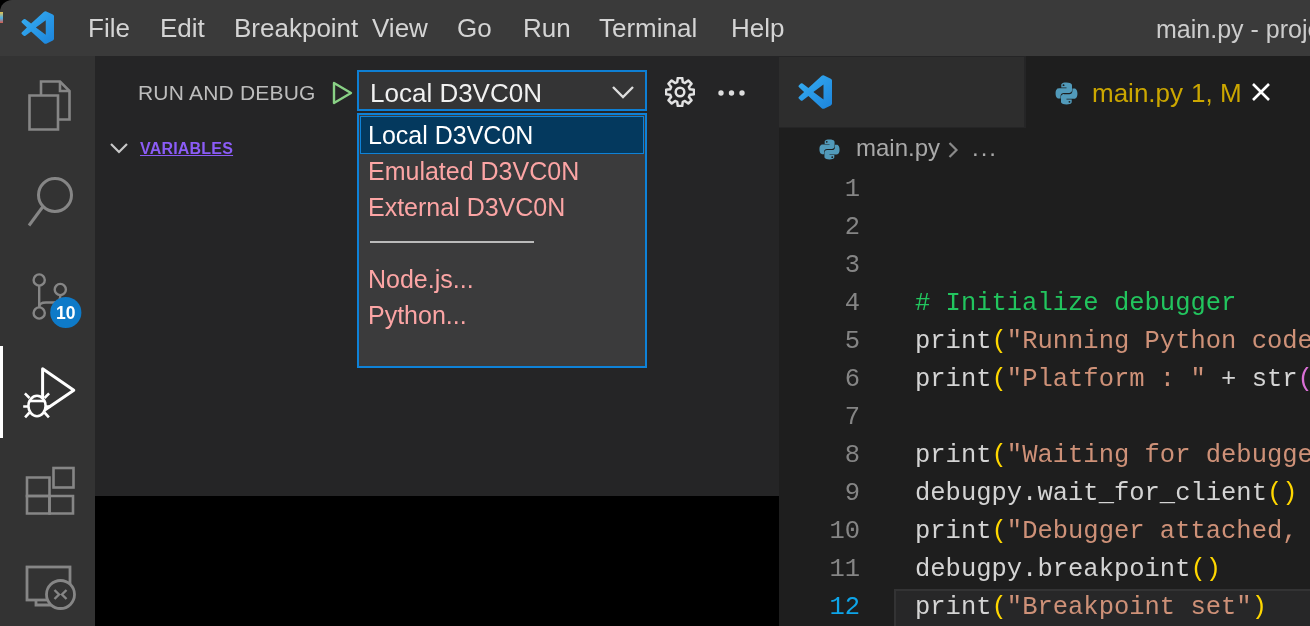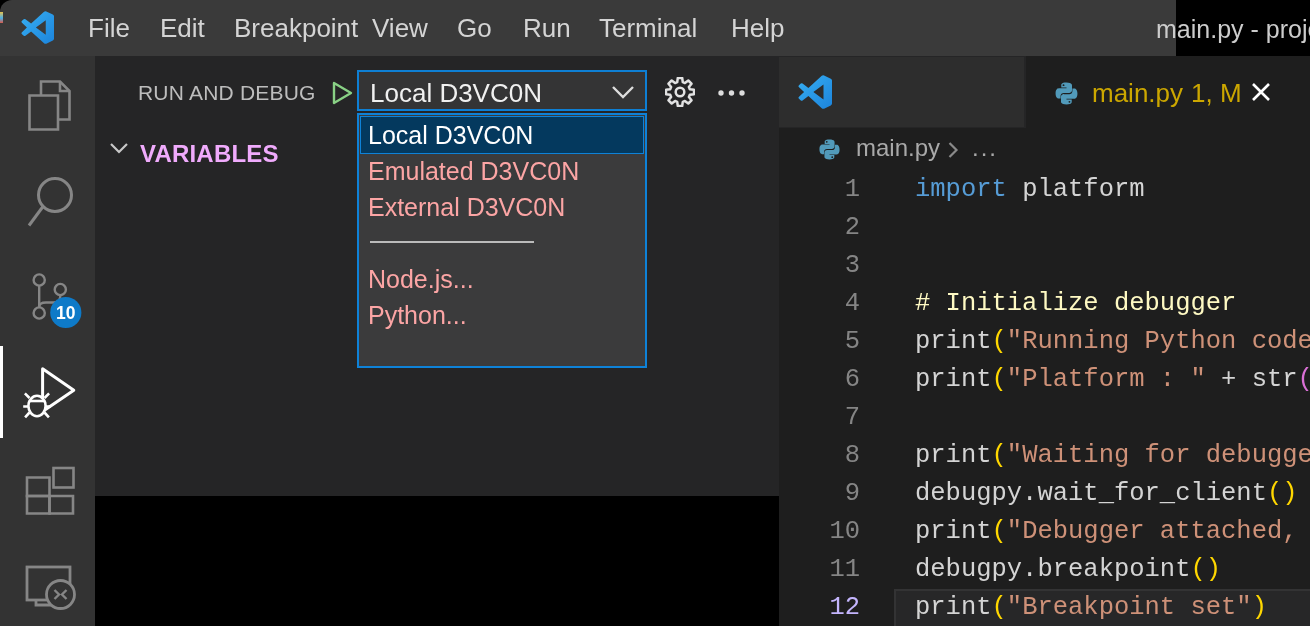--- a/index.html
+++ b/index.html
@@ -1,32 +1,32 @@
 <!DOCTYPE html>
 <html><head>
 <meta charset="utf-8">
 <style>
   * { margin:0; padding:0; box-sizing:border-box; }
   html,body { width:1310px; height:626px; overflow:hidden; background:#000; }
   body { font-family:"Liberation Sans", sans-serif; position:relative; }
   .abs { position:absolute; }
 
   
-  #titlebar { left:0; top:0; width:1176px; height:56px; background:#3a3a3a; border-top-left-radius:12px; }
+  #titlebar { left:0; top:0; width:1310px; height:56px; background:#3a3a3a; border-top-left-radius:12px; }
   .menu { position:absolute; top:0; height:56px; line-height:56px; color:#d4d4d4; font-size:26px; }
   #wintitle { position:absolute; left:1156px; top:0; height:56px; line-height:58px; color:#cccccc; font-size:25px; white-space:nowrap; }
   #sliver { left:0; top:12px; width:3px; height:11px; background:linear-gradient(180deg,#e8c14a,#4ab0e8 55%,#d85a4a); }
 
   
   #activitybar { left:0; top:56px; width:95px; height:570px; background:#333333; }
 
   
   #sidebar { left:95px; top:56px; width:684px; height:440px; background:#252526; }
   #randd { position:absolute; left:43px; top:25px; color:#bdbdbd; font-size:21px; letter-spacing:0.2px; }
-  #vars-label { position:absolute; left:45px; top:84px; color:#f0abfc; font-size:24px; font-weight:bold; letter-spacing:0.2px; }
+  #vars-label { position:absolute; left:45px; top:84px; color:#8b5cf6; font-size:16px; font-weight:bold; letter-spacing:0.2px;text-decoration:underline; }
 
   
   #ddselect { position:absolute; left:262px; top:14px; width:290px; height:41px; background:#343435; border:2px solid #0e7fd4; color:#f0f0f0; font-size:26px; line-height:43px; padding-left:11px; }
   
   #ddlist { position:absolute; left:262px; top:57px; width:290px; height:255px; background:#3b3b3c; border:2px solid #0e82d8; z-index:5; }
   .dditem { position:absolute; left:2px; width:282px; height:36px; line-height:36px; color:#fca5a5; font-size:25px; padding-left:7px; white-space:nowrap; }
   .dditem.sel { background:#04395e; color:#ffffff; outline:1px solid #0e82d8; }
   #ddsep { position:absolute; left:11px; top:126px; width:164px; height:2px; background:#bbbbbb; }
 
   
@@ -41,21 +41,21 @@
   #bc-name { position:absolute; left:77px; top:6px; }
   
   #bc-dots { position:absolute; left:193px; top:6px; letter-spacing:2px; }
 
   
   #code { position:absolute; left:0; top:115px; width:531px; height:455px; font-family:"Liberation Mono", monospace; font-size:25.5px; }
   .cl { position:absolute; left:0; width:531px; height:38px; line-height:38px; white-space:pre; }
   .ln { position:absolute; left:0; width:81px; text-align:right; color:#858585; }
   .ct { position:absolute; left:136px; }
   #curline { position:absolute; left:115px; top:533px; width:416px; height:39px; background:#272728; border-top:2px solid #333334; border-left:2px solid #333334; }
-  .k { color:#569cd6; } .s { color:#ce9178; } .c { color:#fef9c3; }
+  .k { color:#569cd6; } .s { color:#ce9178; } .c { color:#22c55e; }
   .y { color:#ffd700; } .p { color:#da70d6; } .w { color:#d4d4d4; }
 </style>
 </head>
 <body>
 
 <div class="abs" id="titlebar">
   <svg class="abs" style="left:21px;top:11px" width="33" height="33" viewBox="0 0 100 100">
     <defs>
         <linearGradient id="vsg" x1="0" y1="0" x2="1" y2="1">
       <stop offset="0" stop-color="#37aff2"></stop>
@@ -189,26 +189,26 @@
       <path fill="#519aba" d="M32.2 60c14 0 13.2-6.1 13.2-6.1v-6.3H31.9v-1.9h18.8S60 46.8 60 32.6s-8.1-13.7-8.1-13.7h-4.8v6.6s.3 8.1-8 8.1H25.7s-7.8-.1-7.8 7.5v11.4S16.7 60 32.2 60zm7.4-4.2a2.4 2.4 0 1 1 0-4.9 2.4 2.4 0 0 1 0 4.9z"></path>
     </svg>
     <span id="bc-name">main.py</span>
     <svg class="abs" style="left:168px;top:13px" width="12" height="18" viewBox="0 0 12 18" fill="none" stroke="#8a8a8a" stroke-width="2.2">
         <path d="M2.5 2 L9.5 9 L2.5 16"></path>
       </svg>
     <span id="bc-dots">...</span>
   </div>
   <div id="curline"></div>
   <div id="code">
-    <div class="cl" style="top:0"><span class="ln">1</span><span class="ct"><span class="k">import</span><span class="w"> platform</span></span></div>
+    <div class="cl" style="top:0"><span class="ln">1</span></div>
     <div class="cl" style="top:38px"><span class="ln">2</span></div>
     <div class="cl" style="top:76px"><span class="ln">3</span></div>
     <div class="cl" style="top:114px"><span class="ln">4</span><span class="ct"><span class="c"># Initialize debugger</span></span></div>
     <div class="cl" style="top:152px"><span class="ln">5</span><span class="ct"><span class="w">print</span><span class="y">(</span><span class="s">"Running Python code..."</span></span></div>
     <div class="cl" style="top:190px"><span class="ln">6</span><span class="ct"><span class="w">print</span><span class="y">(</span><span class="s">"Platform : "</span><span class="w"> + str</span><span class="p">(</span></span></div>
     <div class="cl" style="top:228px"><span class="ln">7</span></div>
     <div class="cl" style="top:266px"><span class="ln">8</span><span class="ct"><span class="w">print</span><span class="y">(</span><span class="s">"Waiting for debugger"</span></span></div>
     <div class="cl" style="top:304px"><span class="ln">9</span><span class="ct"><span class="w">debugpy.wait_for_client</span><span class="y">()</span></span></div>
     <div class="cl" style="top:342px"><span class="ln">10</span><span class="ct"><span class="w">print</span><span class="y">(</span><span class="s">"Debugger attached, resu</span></span></div>
     <div class="cl" style="top:380px"><span class="ln">11</span><span class="ct"><span class="w">debugpy.breakpoint</span><span class="y">()</span></span></div>
-    <div class="cl" style="top:418px"><span class="ln" style="color:#c4b5fd">12</span><span class="ct"><span class="w">print</span><span class="y">(</span><span class="s">"Breakpoint set"</span><span class="y">)</span></span></div>
+    <div class="cl" style="top:418px"><span class="ln" style="color:#0ea5e9">12</span><span class="ct"><span class="w">print</span><span class="y">(</span><span class="s">"Breakpoint set"</span><span class="y">)</span></span></div>
   </div>
 </div>
 
 </body></html>

